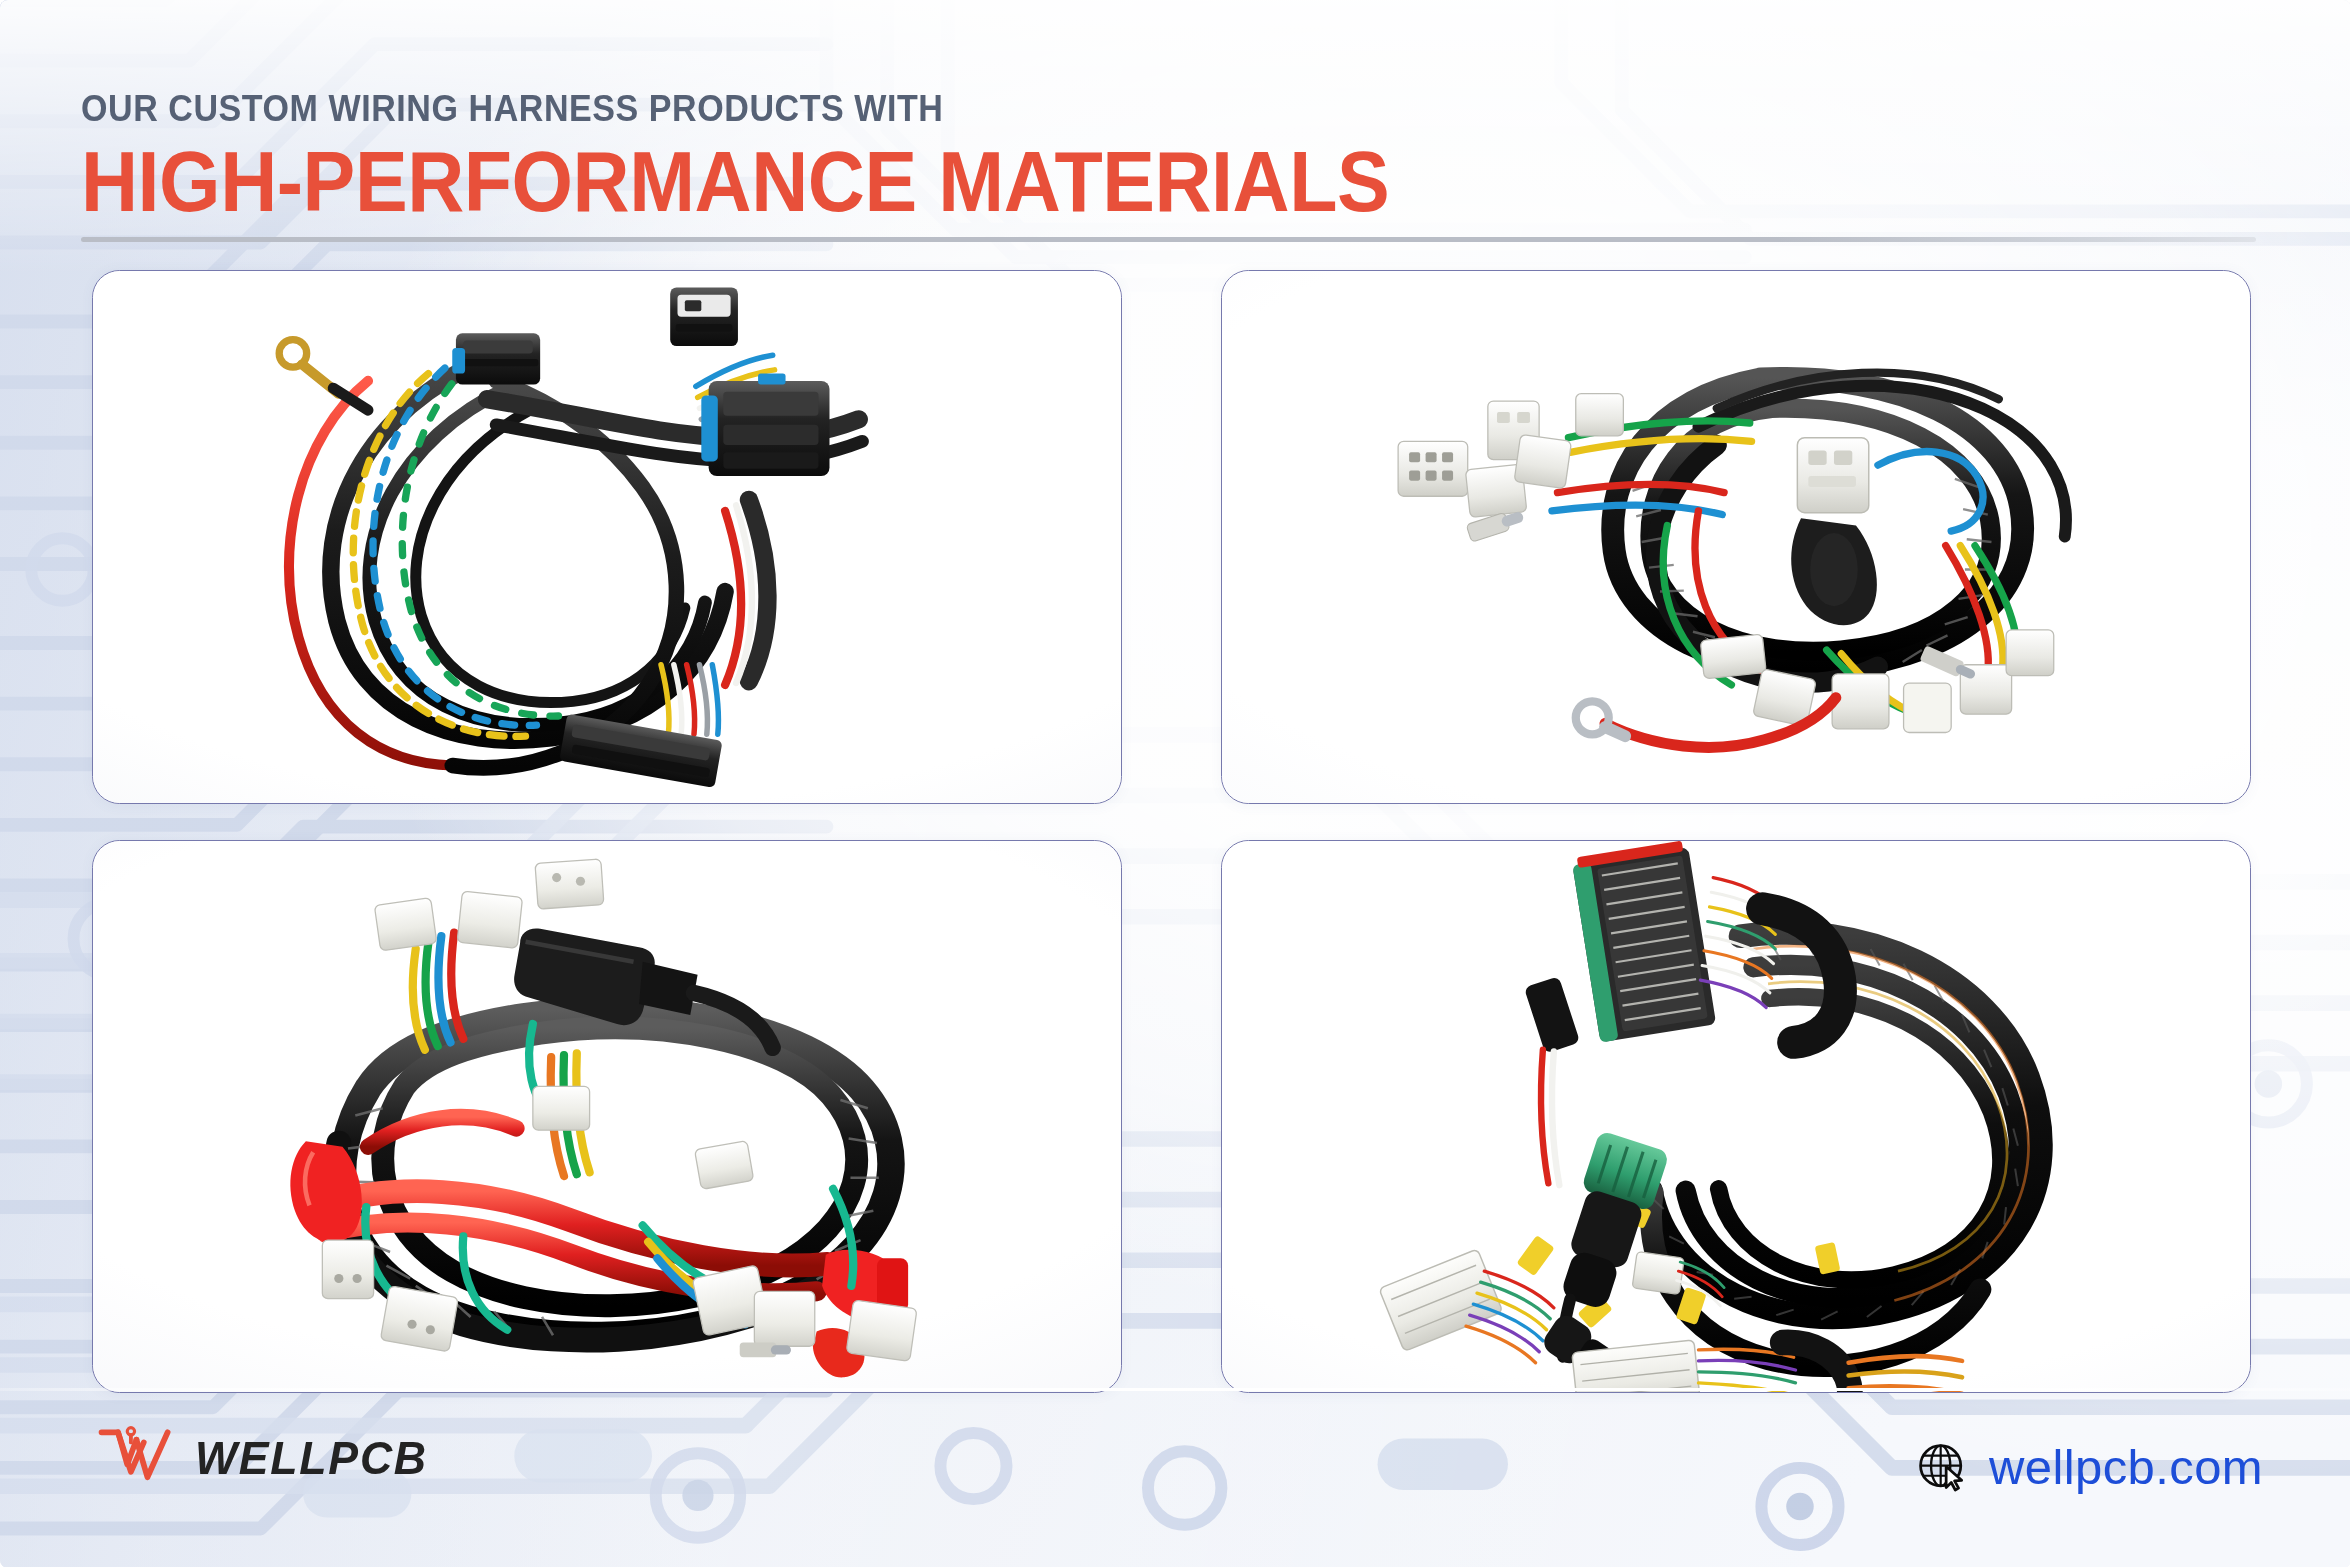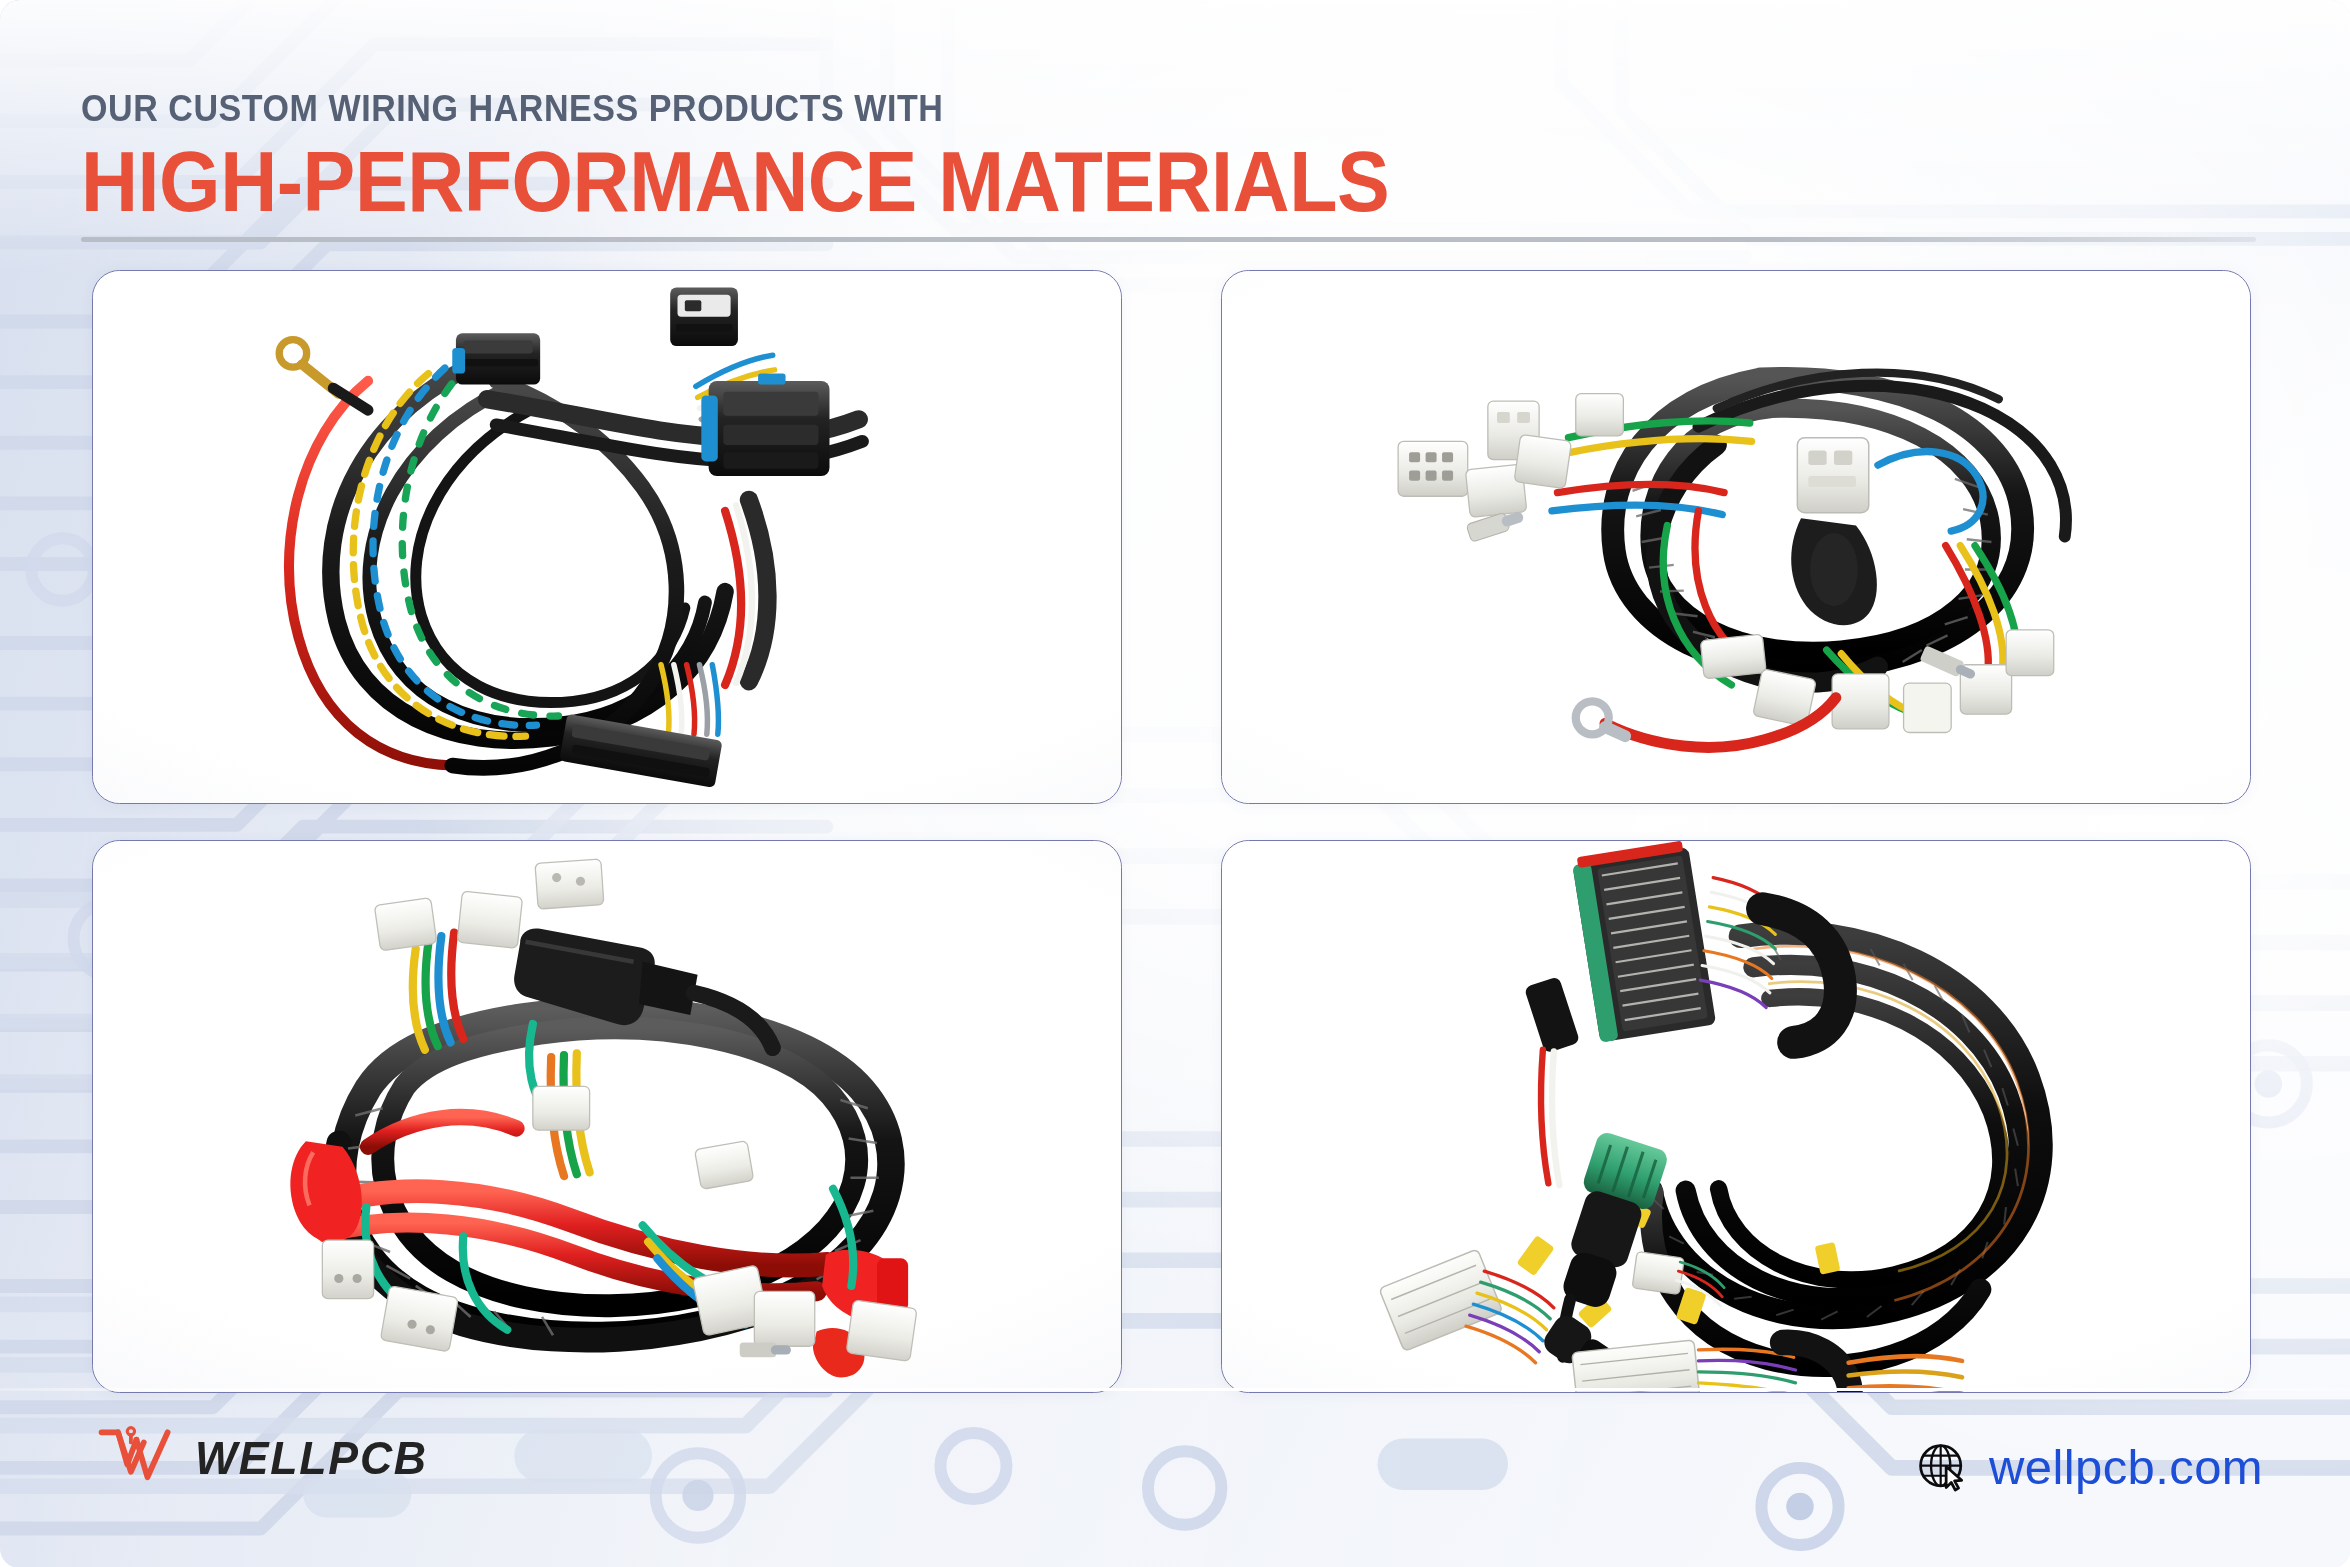--- a/index.html
+++ b/index.html
@@ -1,21 +1,21 @@
 <!DOCTYPE html>
 <html style="font-size:14.7px"><head>
 <meta charset="utf-8">
 <style>
   * { margin:0; padding:0; box-sizing:border-box; }
   html,body { width:2351px; height:1568px; overflow:hidden; background:#ffffff;
               font-family:"Liberation Sans", sans-serif; }
 
   
   .canvas { position:relative; width:2351px; height:1568px; overflow:hidden;
-            border-radius:20px; background:#eef1f7; }
+            border-radius:8px; background:#eef1f7; }
 
   
   .pcb-bg { position:absolute; inset:0; }
   .pcb-svg { position:absolute; inset:0; width:100%; height:100%; }
 
   
   .bg-wash { position:absolute; inset:0;
     background:
       radial-gradient(1377px 964px at 62% 34%, rgba(255,255,255,.97) 0%, rgba(255,255,255,.90) 34%, rgba(255,255,255,.55) 60%, rgba(255,255,255,0) 82%),
       radial-gradient(1102px 826px at 96% 55%, rgba(255,255,255,.93) 0%, rgba(255,255,255,.55) 48%, rgba(255,255,255,0) 78%),

